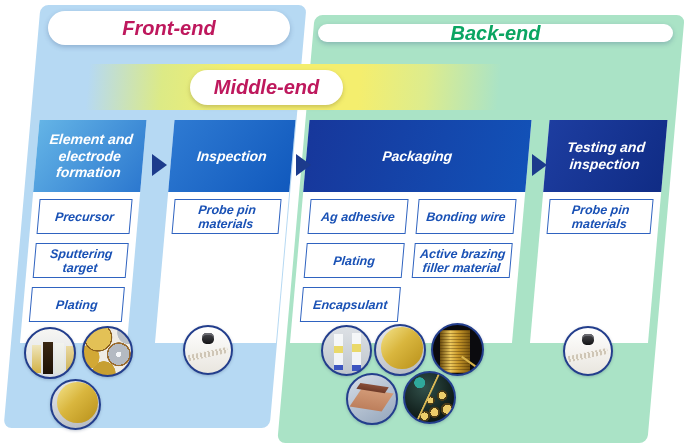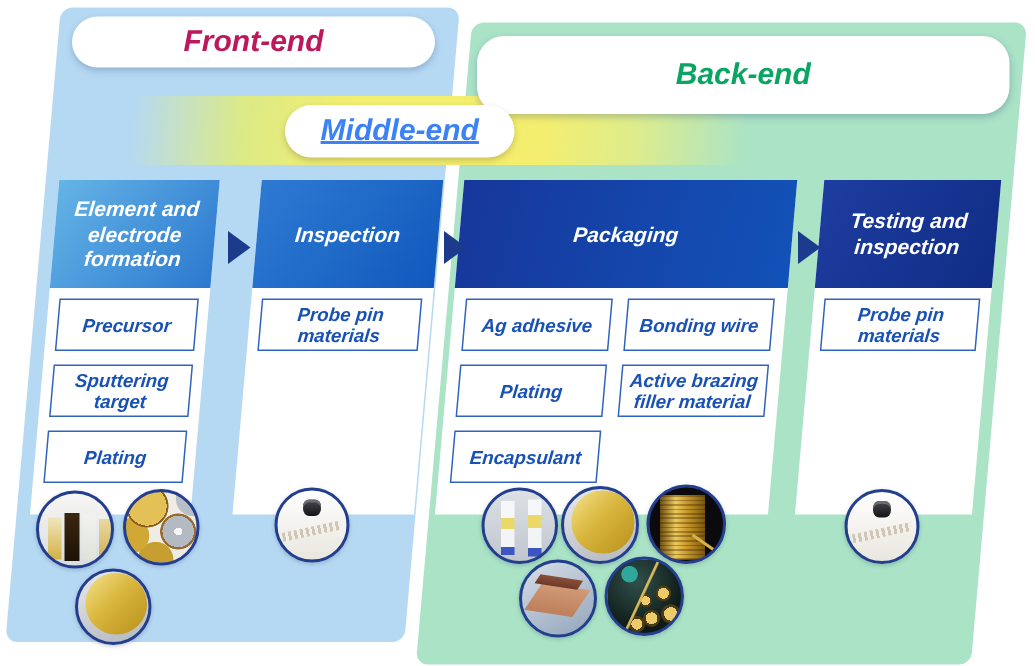--- a/index.html
+++ b/index.html
@@ -45,23 +45,23 @@
   .bd { left:7px; width:104px; }
 
   
   .overlay { position:absolute; inset:0; }
   .pill {
     position:absolute; background:#fff; border-radius:18px;
     display:flex; align-items:center; justify-content:center; font-size:20px;
     box-shadow:0 2px 5px rgba(50,80,130,.30);
   }
   .pill-fe { left:48px;  top:11px; width:242px; height:34px; color:#be185d; }
-  .pill-be { left:318px; top:24px; width:355px; height:52px; color:#0aa562; }
-  .pill-me { left:190px; top:70px; width:153px; height:35px; color:#3b82f6;
-             box-shadow:0 2px 4px rgba(120,110,50,.35);text-decoration:underline; }
+  .pill-be { left:318px; top:24px; width:355px; height:18px; color:#0aa562; }
+  .pill-me { left:190px; top:70px; width:153px; height:35px; color:#be185d;
+             box-shadow:0 2px 4px rgba(120,110,50,.35); }
   .arrow {
     position:absolute; width:0; height:0;
     border-top:11px solid transparent; border-bottom:11px solid transparent;
     border-left:15px solid #1c3b8c;
   }
   .ar1 { left:152px; top:154px; } .ar2 { left:296px; top:154px; } .ar3 { left:532px; top:154px; }
 
   .photo {
     position:absolute; border-radius:50%; border:2px solid #233e8c;
     box-sizing:border-box; overflow:hidden; background:#eee;

